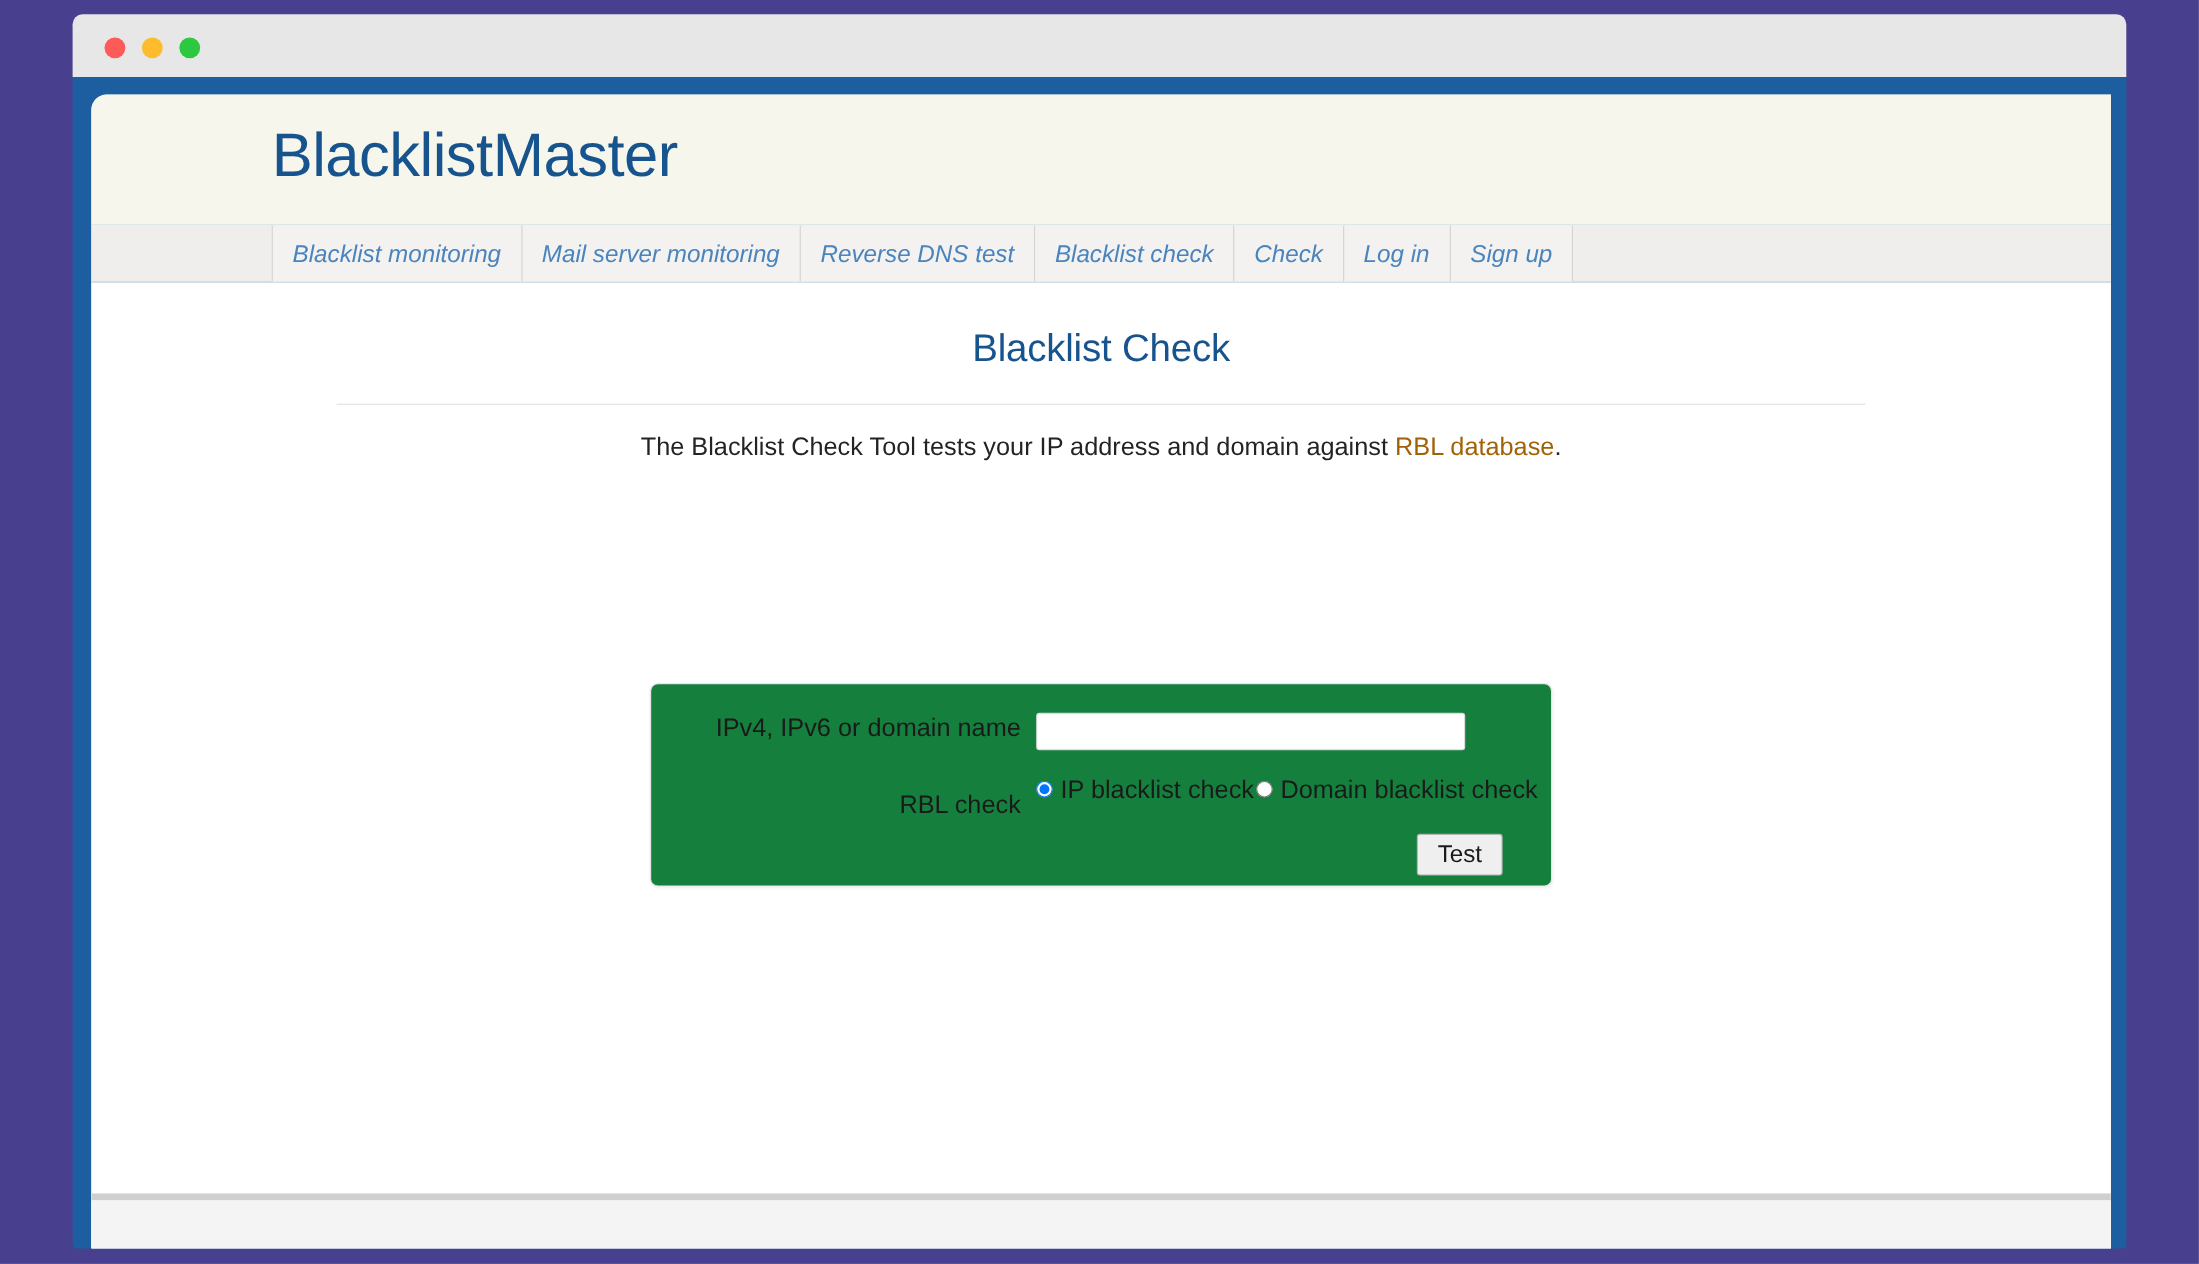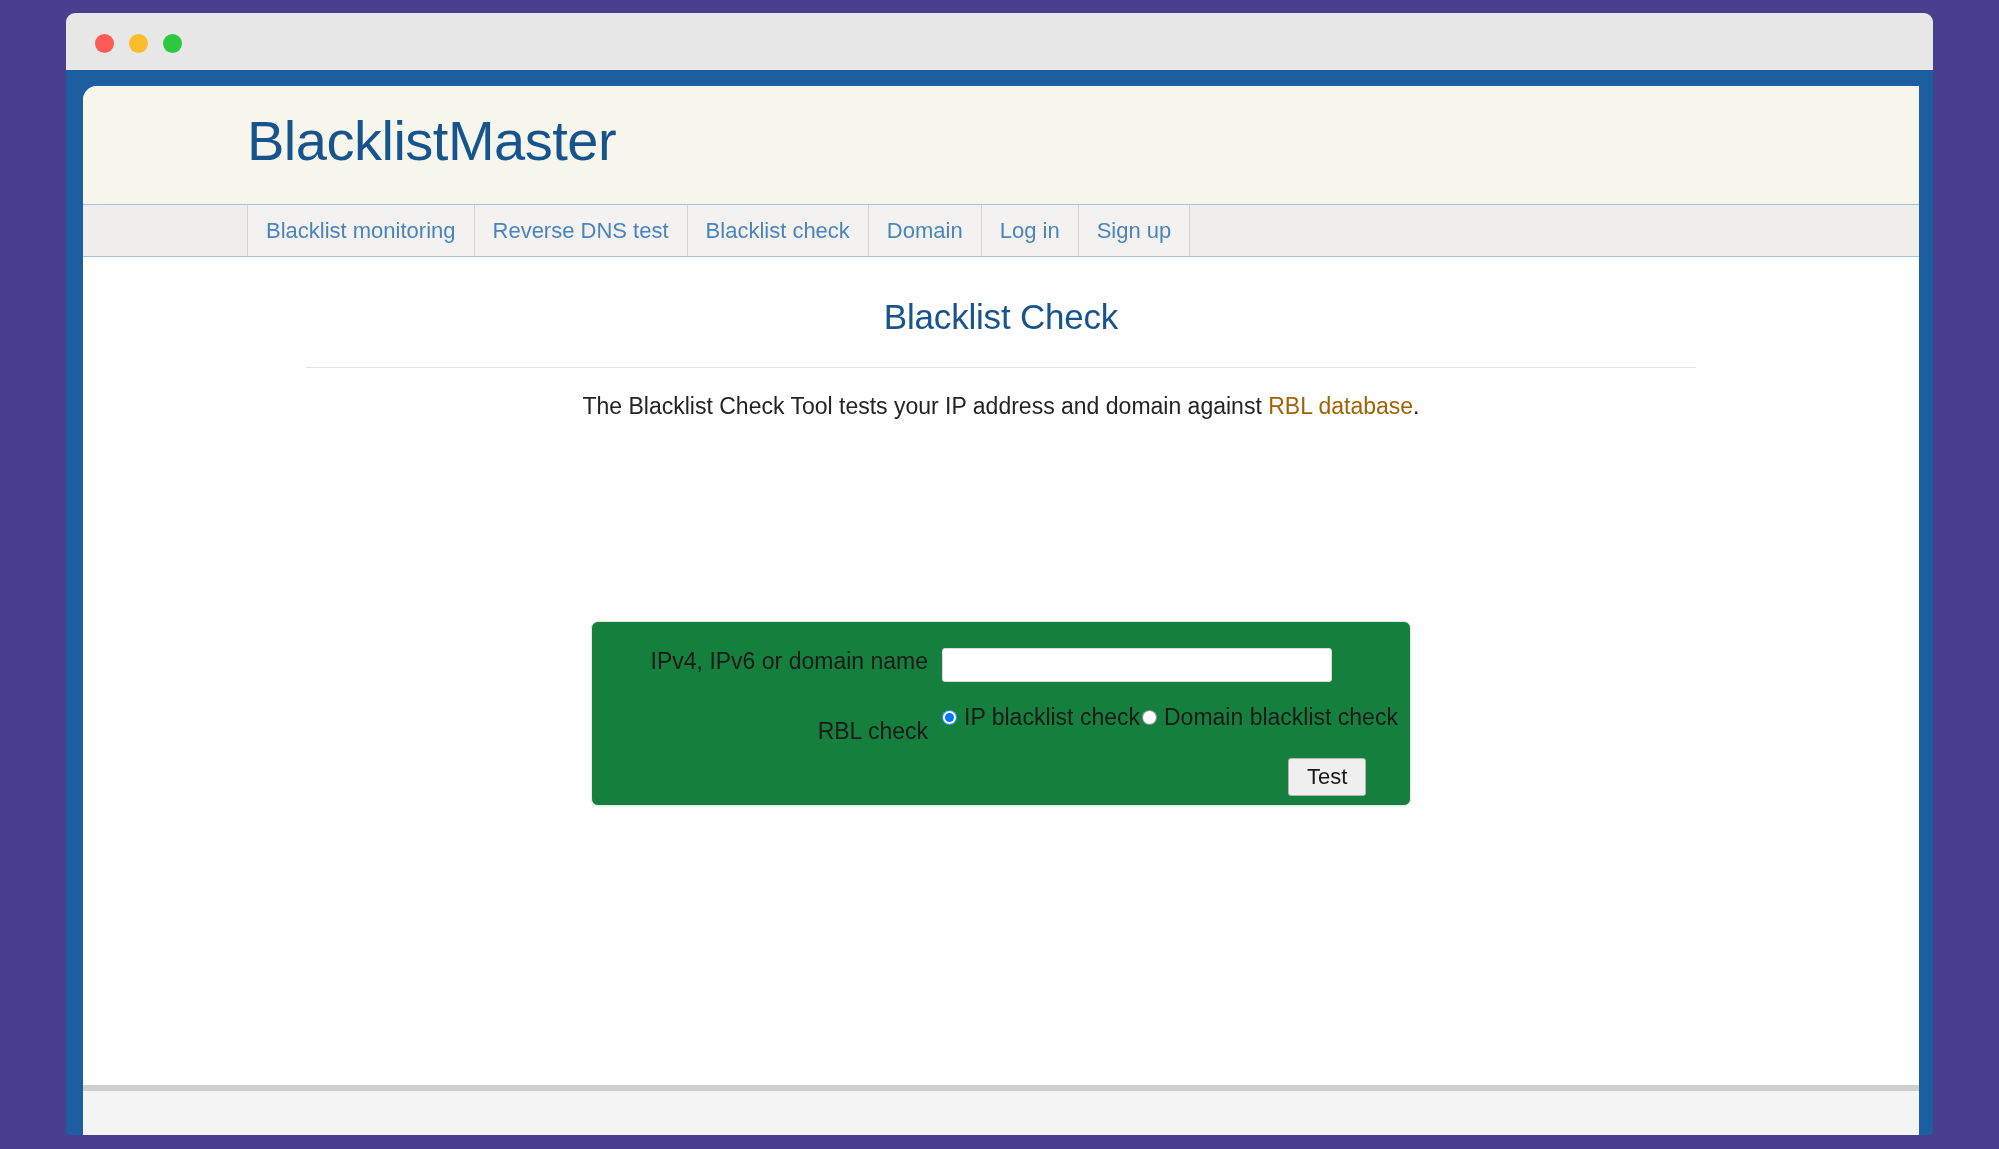--- a/index.html
+++ b/index.html
@@ -109,20 +109,21 @@
     display: flex;
     align-items: center;
     padding: 0 18px;
     font-size: 22px;
     color: #4a84bd;
     white-space: nowrap;
     border-left: 1px solid #d5d3d0;
     background: #f3f2f0;
     text-decoration: none;
     cursor: pointer;
+    font-style: italic;
   }
   .nav-item:first-child { border-left: 1px solid #d5d3d0; }
   .nav-item.nav-last { border-right: 1px solid #d5d3d0; }
 
   
   #content-area {
     position: relative;
     background: #ffffff;
     height: 878px;
   }
@@ -257,23 +258,24 @@
 
   <div id="browser-frame">
     <div id="page-viewport">
 
       <header id="site-header">
         <div id="site-logo">BlacklistMaster</div>
       </header>
 
       <nav id="main-nav">
         <a class="nav-item">Blacklist monitoring</a>
+        <a class="nav-item">Mail server monitoring</a>
         <a class="nav-item">Reverse DNS test</a>
         <a class="nav-item">Blacklist check</a>
-        <a class="nav-item">Domain</a>
+        <a class="nav-item">Check</a>
         <a class="nav-item">Log in</a>
         <a class="nav-item nav-last">Sign up</a>
       </nav>
 
       <main id="content-area">
 
         <h1 id="page-title">Blacklist Check</h1>
         <hr id="title-rule">
 
         <p id="intro-text">

